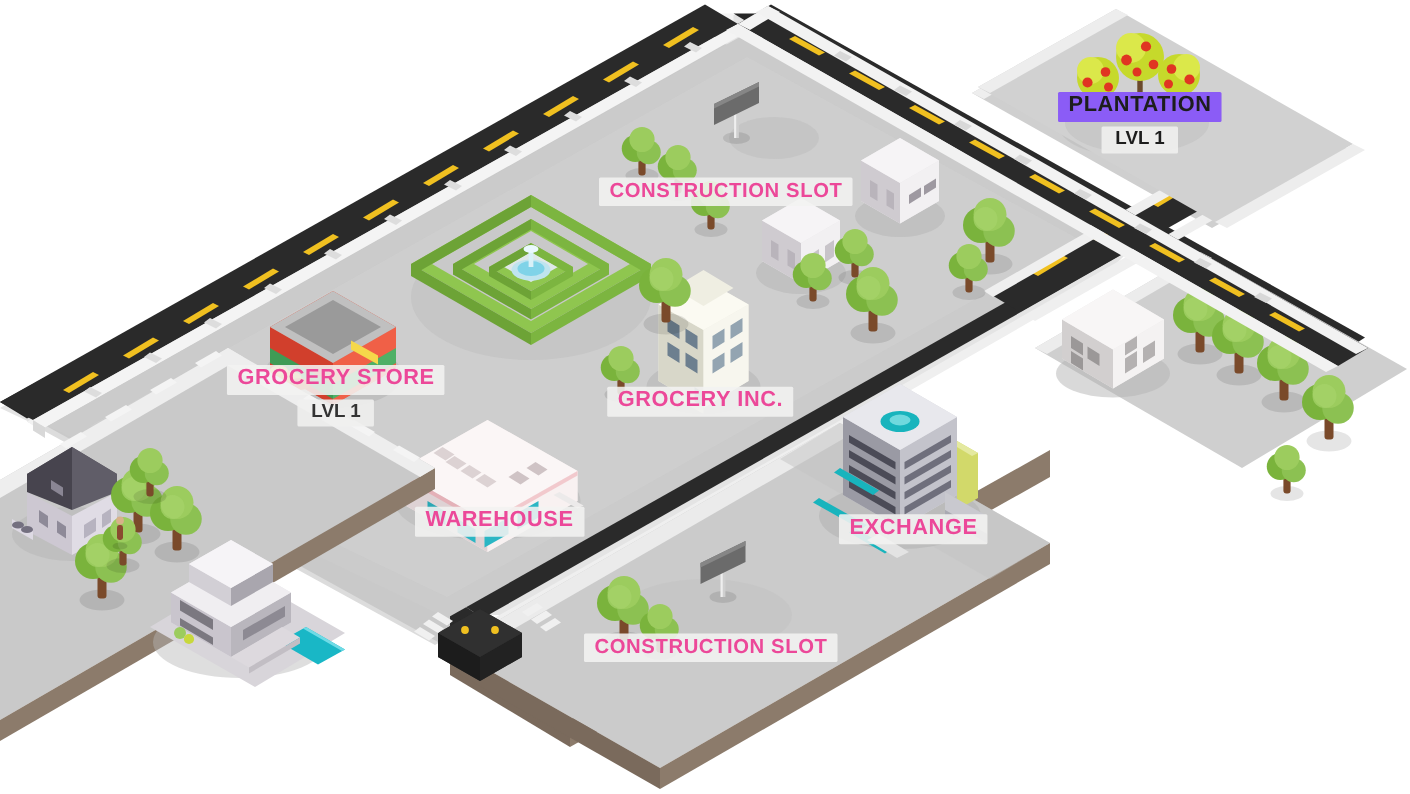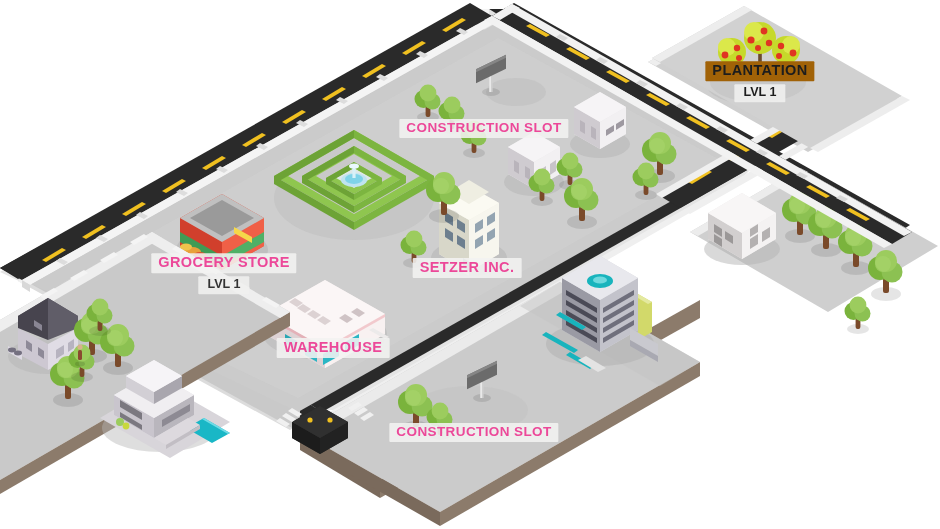--- a/index.html
+++ b/index.html
@@ -33,21 +33,21 @@
   .label .lvl{
     display:inline-block;
     margin-top:3px;
     background:rgba(243,243,241,.88);
     color:#333333;
     font-weight:700;
     padding:2px 9px 3px 9px;
     line-height:1.05;
     border-radius:1px;
   }
-  .label.green .plate{ background:#a16207; color:#1d1d1d; }
+  .label.green .plate{ background:#8b5cf6; color:#1d1d1d; }
   .label.green .lvl{ background:#8fcb55; color:#1d1d1d; }
   .label.lvlpair .lvl{ background:rgba(240,240,238,.9); }
 
   .sz16 .plate{font-size:14.5px;}
   .sz15 .plate{font-size:13.5px;}
   .lvl{font-size:12.5px;}
 </style>
 </head>
 <body>
 
@@ -740,31 +740,34 @@
 
 <div class="label sz15" style="left:484px;top:128px;">
   <span class="plate">CONSTRUCTION SLOT</span>
 </div>
 
 <div class="label sz16 green lvlpair" style="left:760px;top:82px;">
   <span class="plate">PLANTATION</span><br>
   <span class="lvl">LVL 1</span>
 </div>
 
-<div class="label sz16 lvlpair" style="left:224px;top:274px;">
+<div class="label sz16 lvlpair" style="left:224px;top:264px;">
   <span class="plate">GROCERY STORE</span><br>
   <span class="lvl">LVL 1</span>
 </div>
 
 <div class="label sz16" style="left:467px;top:268px;">
-  <span class="plate">SETZER INC.</span>
+  <span class="plate">GROCERY INC.</span>
 </div>
 
 <div class="label sz16" style="left:333px;top:348px;text-align:center;">
   <span class="plate">WAREHOUSE</span>
 </div>
 
+<div class="label sz16" style="left:609px;top:353px;">
+  <span class="plate">EXCHANGE</span>
+</div>
 
 <div class="label sz15" style="left:474px;top:432px;">
   <span class="plate">CONSTRUCTION SLOT</span>
 </div>
 
 </div>
 
 </body></html>

